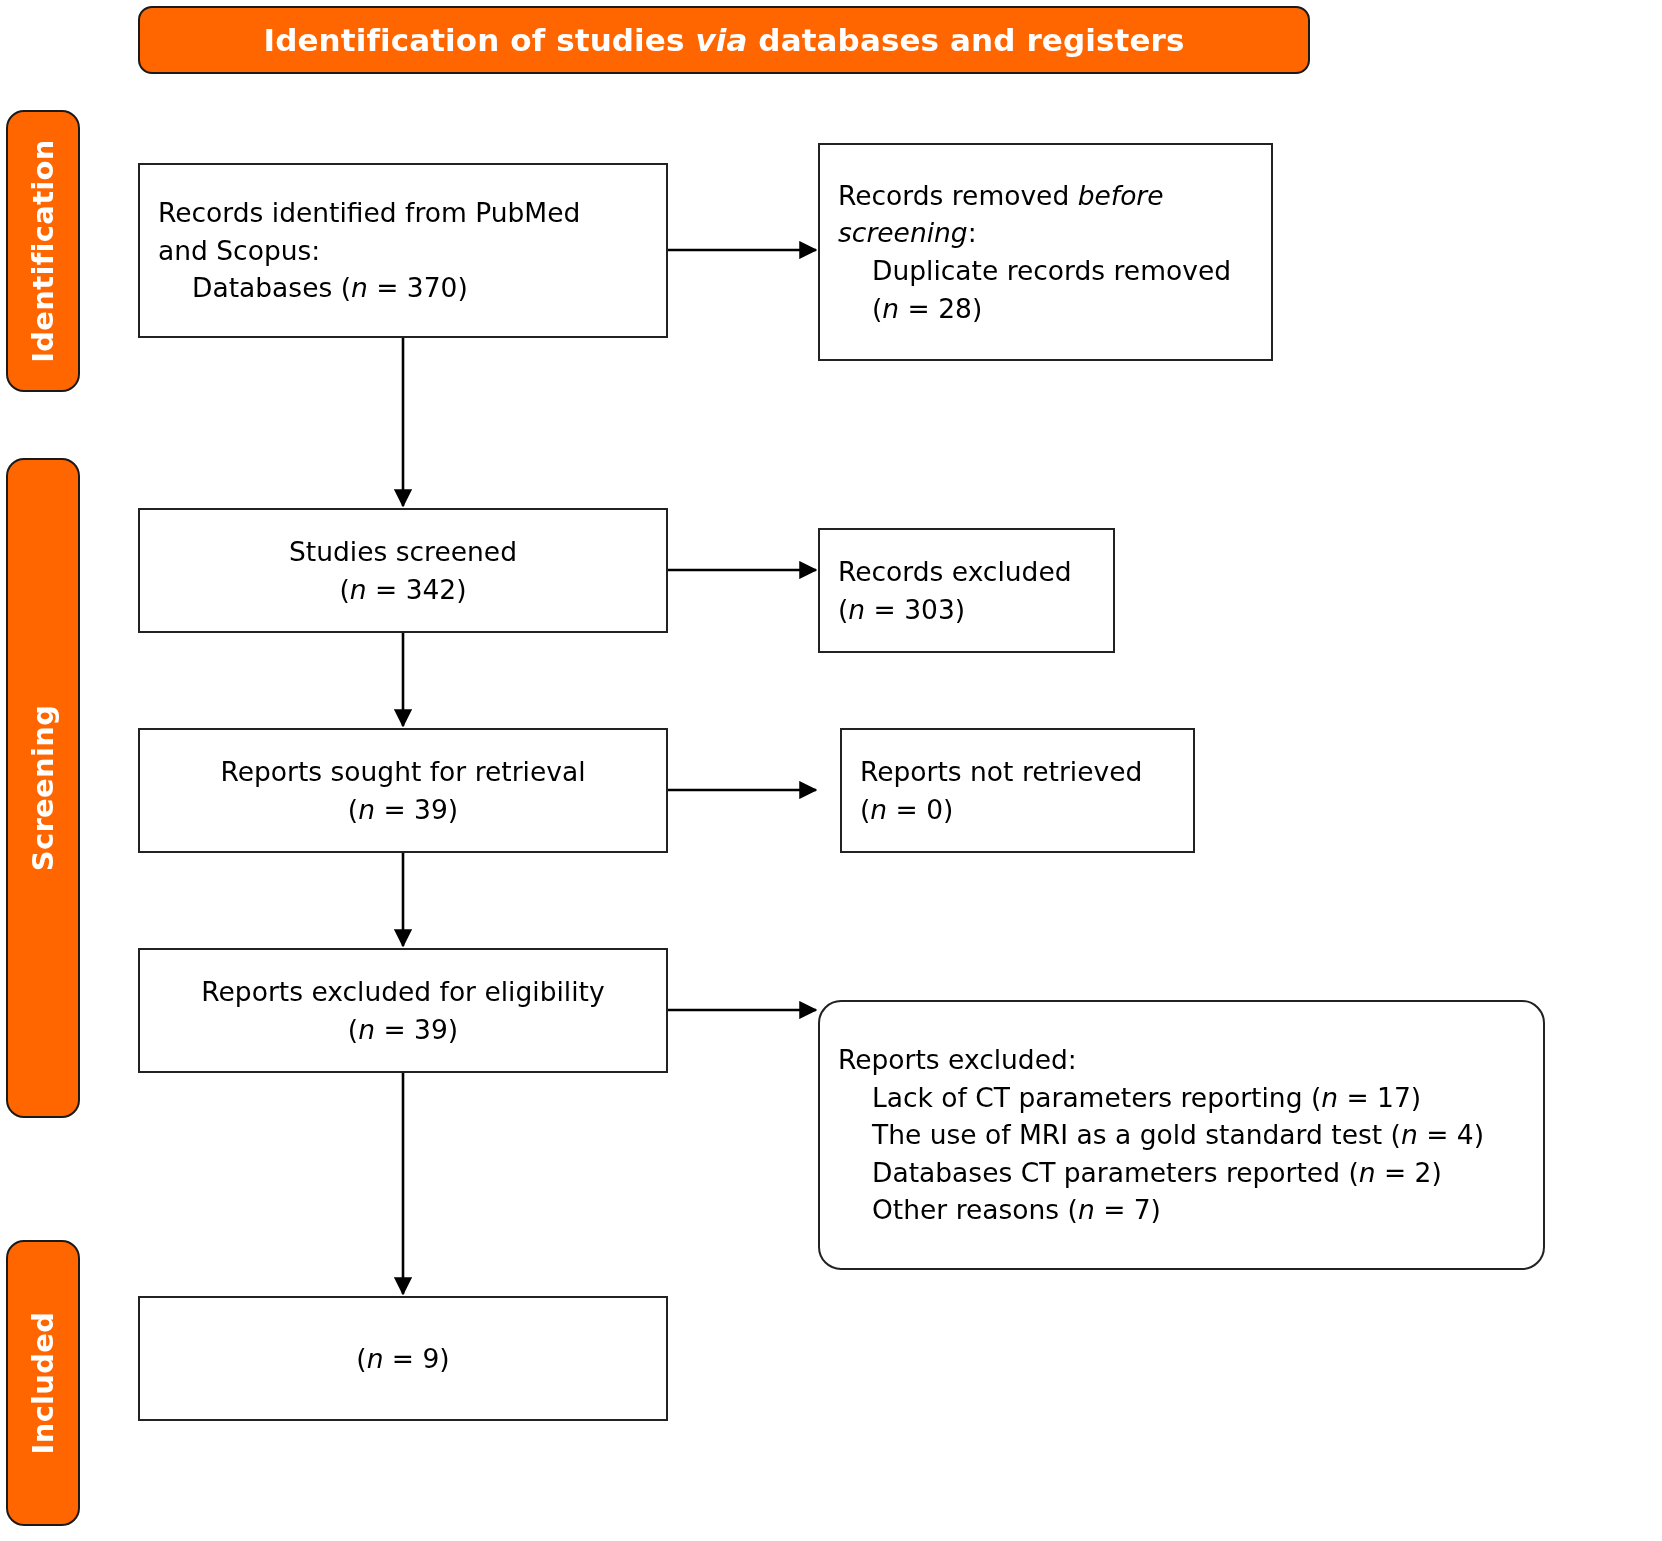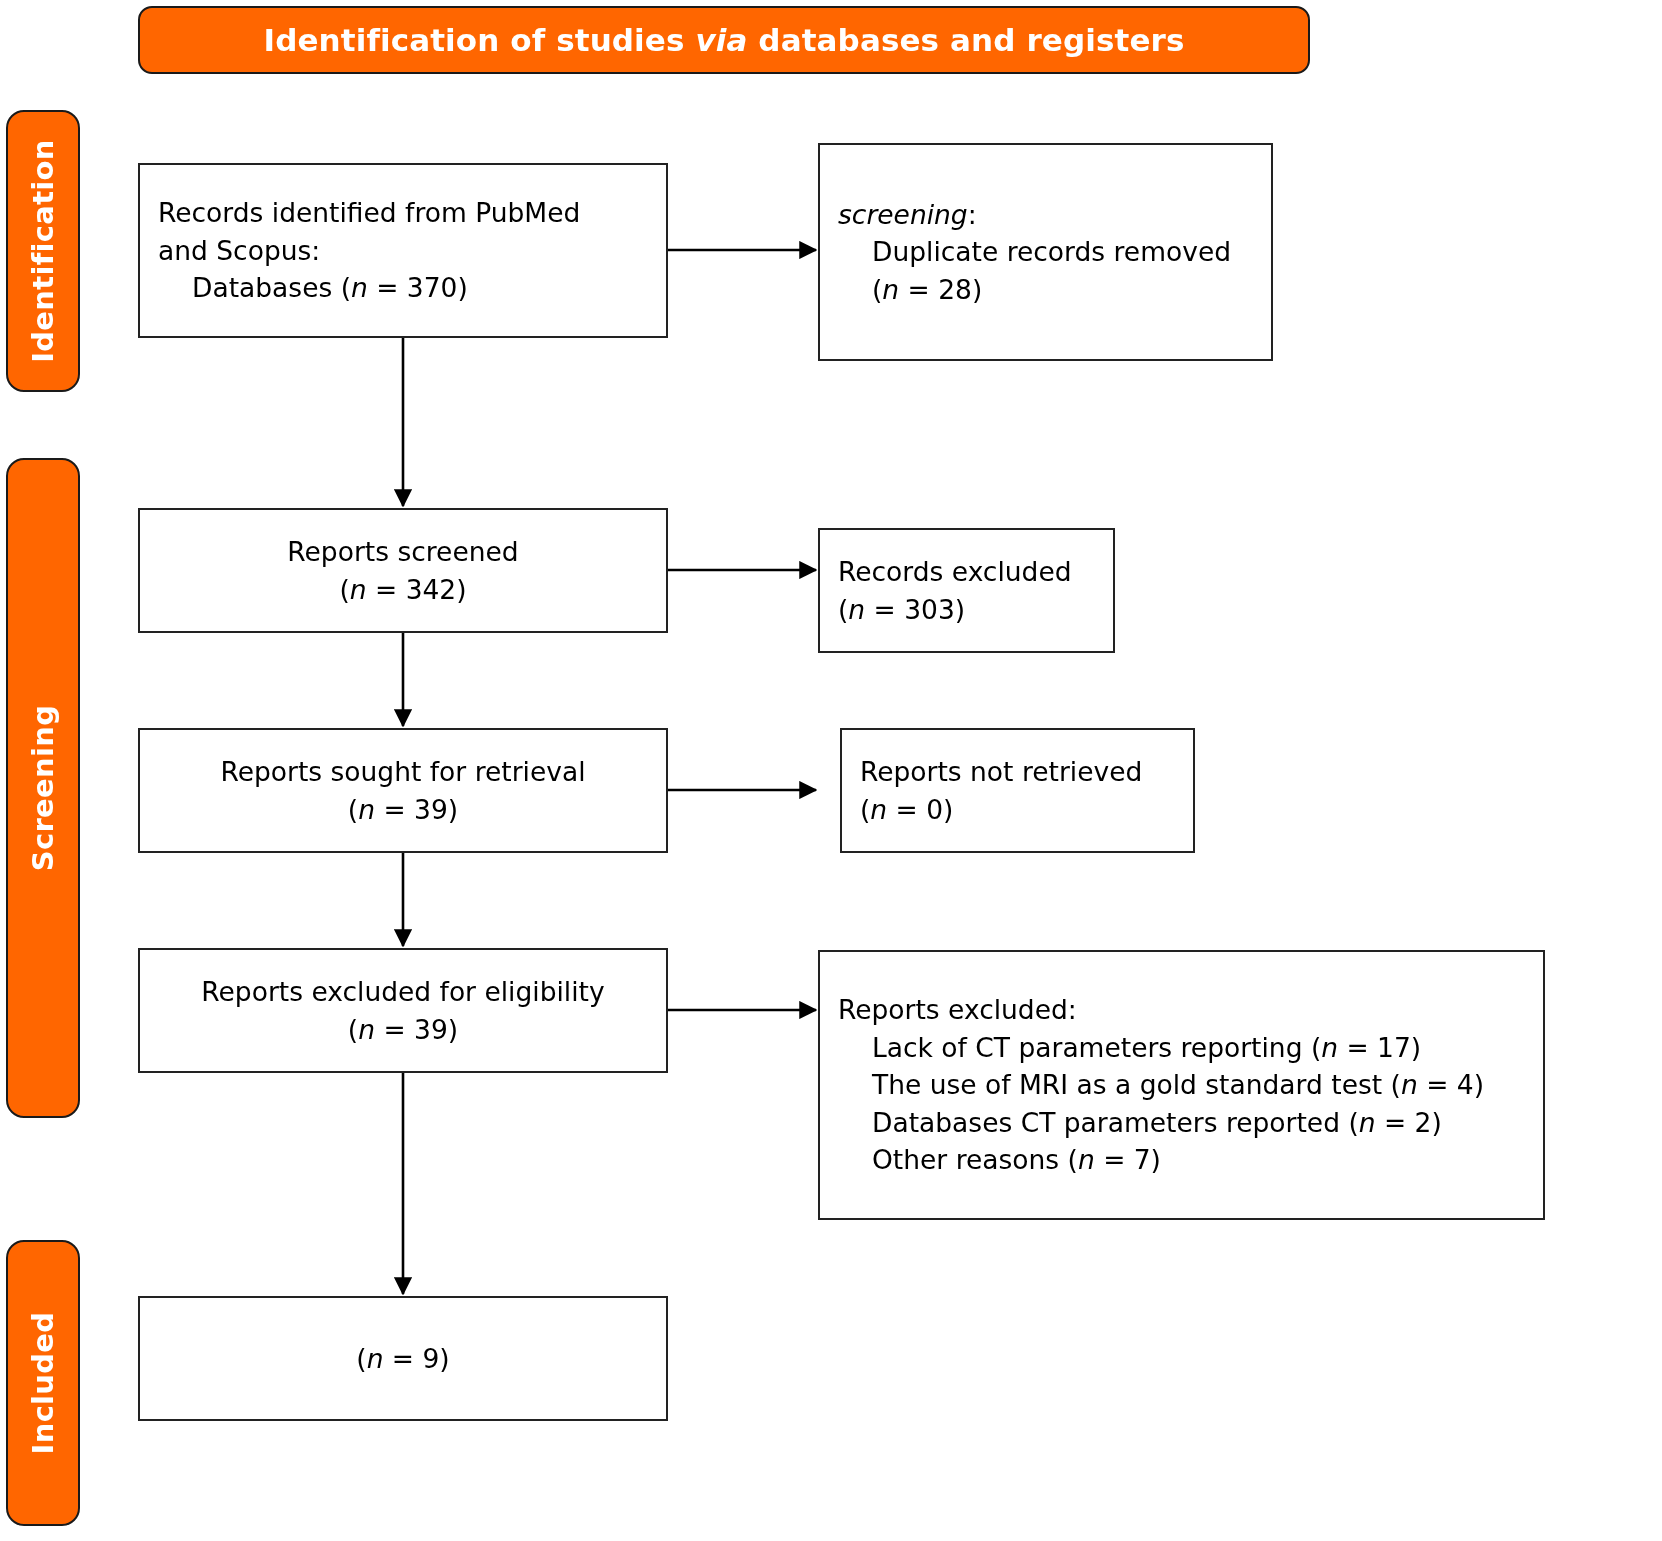--- a/index.html
+++ b/index.html
@@ -85,21 +85,21 @@
   .box .indent { padding-left: 34px; }
   .box .ital { font-style: italic; }
 
   #box-identified   { left: 138px; top: 163px;  width: 530px; height: 175px; }
   #box-removed      { left: 818px; top: 143px;  width: 455px; height: 218px; }
   #box-screened     { left: 138px; top: 508px;  width: 530px; height: 125px; }
   #box-excluded     { left: 818px; top: 508px;  width: 297px; height: 125px; margin-top: 20px; }
   #box-sought       { left: 138px; top: 728px;  width: 530px; height: 125px; }
   #box-notretrieved { left: 840px; top: 728px;  width: 355px; height: 125px; }
   #box-assessed     { left: 138px; top: 948px;  width: 530px; height: 125px; }
-  #box-repexcluded  { left: 818px; top: 950px;  width: 727px; height: 270px; }
+  #box-repexcluded  { left: 818px; top: 1000px;  width: 727px; height: 270px; border-radius: 23px; }
   #box-included     { left: 138px; top: 1296px; width: 530px; height: 125px; }
 
   
   #arrows {
     position: absolute;
     left: 0;
     top: 0;
     width: 1662px;
     height: 1541px;
     pointer-events: none;
@@ -124,27 +124,28 @@
     <span class="stage-label">Included</span>
   </div>
 
   <div class="box left" id="box-identified">
     <div>Records identified from PubMed</div>
     <div>and Scopus:</div>
     <div class="indent"><span>Databases (</span><span class="ital">n</span><span> = 370)</span></div>
   </div>
 
   <div class="box left" id="box-removed">
+    <div><span>Records removed </span><span class="ital">before</span></div>
     <div><span class="ital">screening</span><span>:</span></div>
     <div class="indent">Duplicate records removed</div>
     <div class="indent"><span>(</span><span class="ital">n</span><span> = 28)</span></div>
   </div>
 
   <div class="box center" id="box-screened">
-    <div>Reports screened</div>
+    <div>Studies screened</div>
     <div><span>(</span><span class="ital">n</span><span> = 342)</span></div>
   </div>
 
   <div class="box left" id="box-excluded">
     <div>Records excluded</div>
     <div><span>(</span><span class="ital">n</span><span> = 303)</span></div>
   </div>
 
   <div class="box center" id="box-sought">
     <div>Reports sought for retrieval</div>

